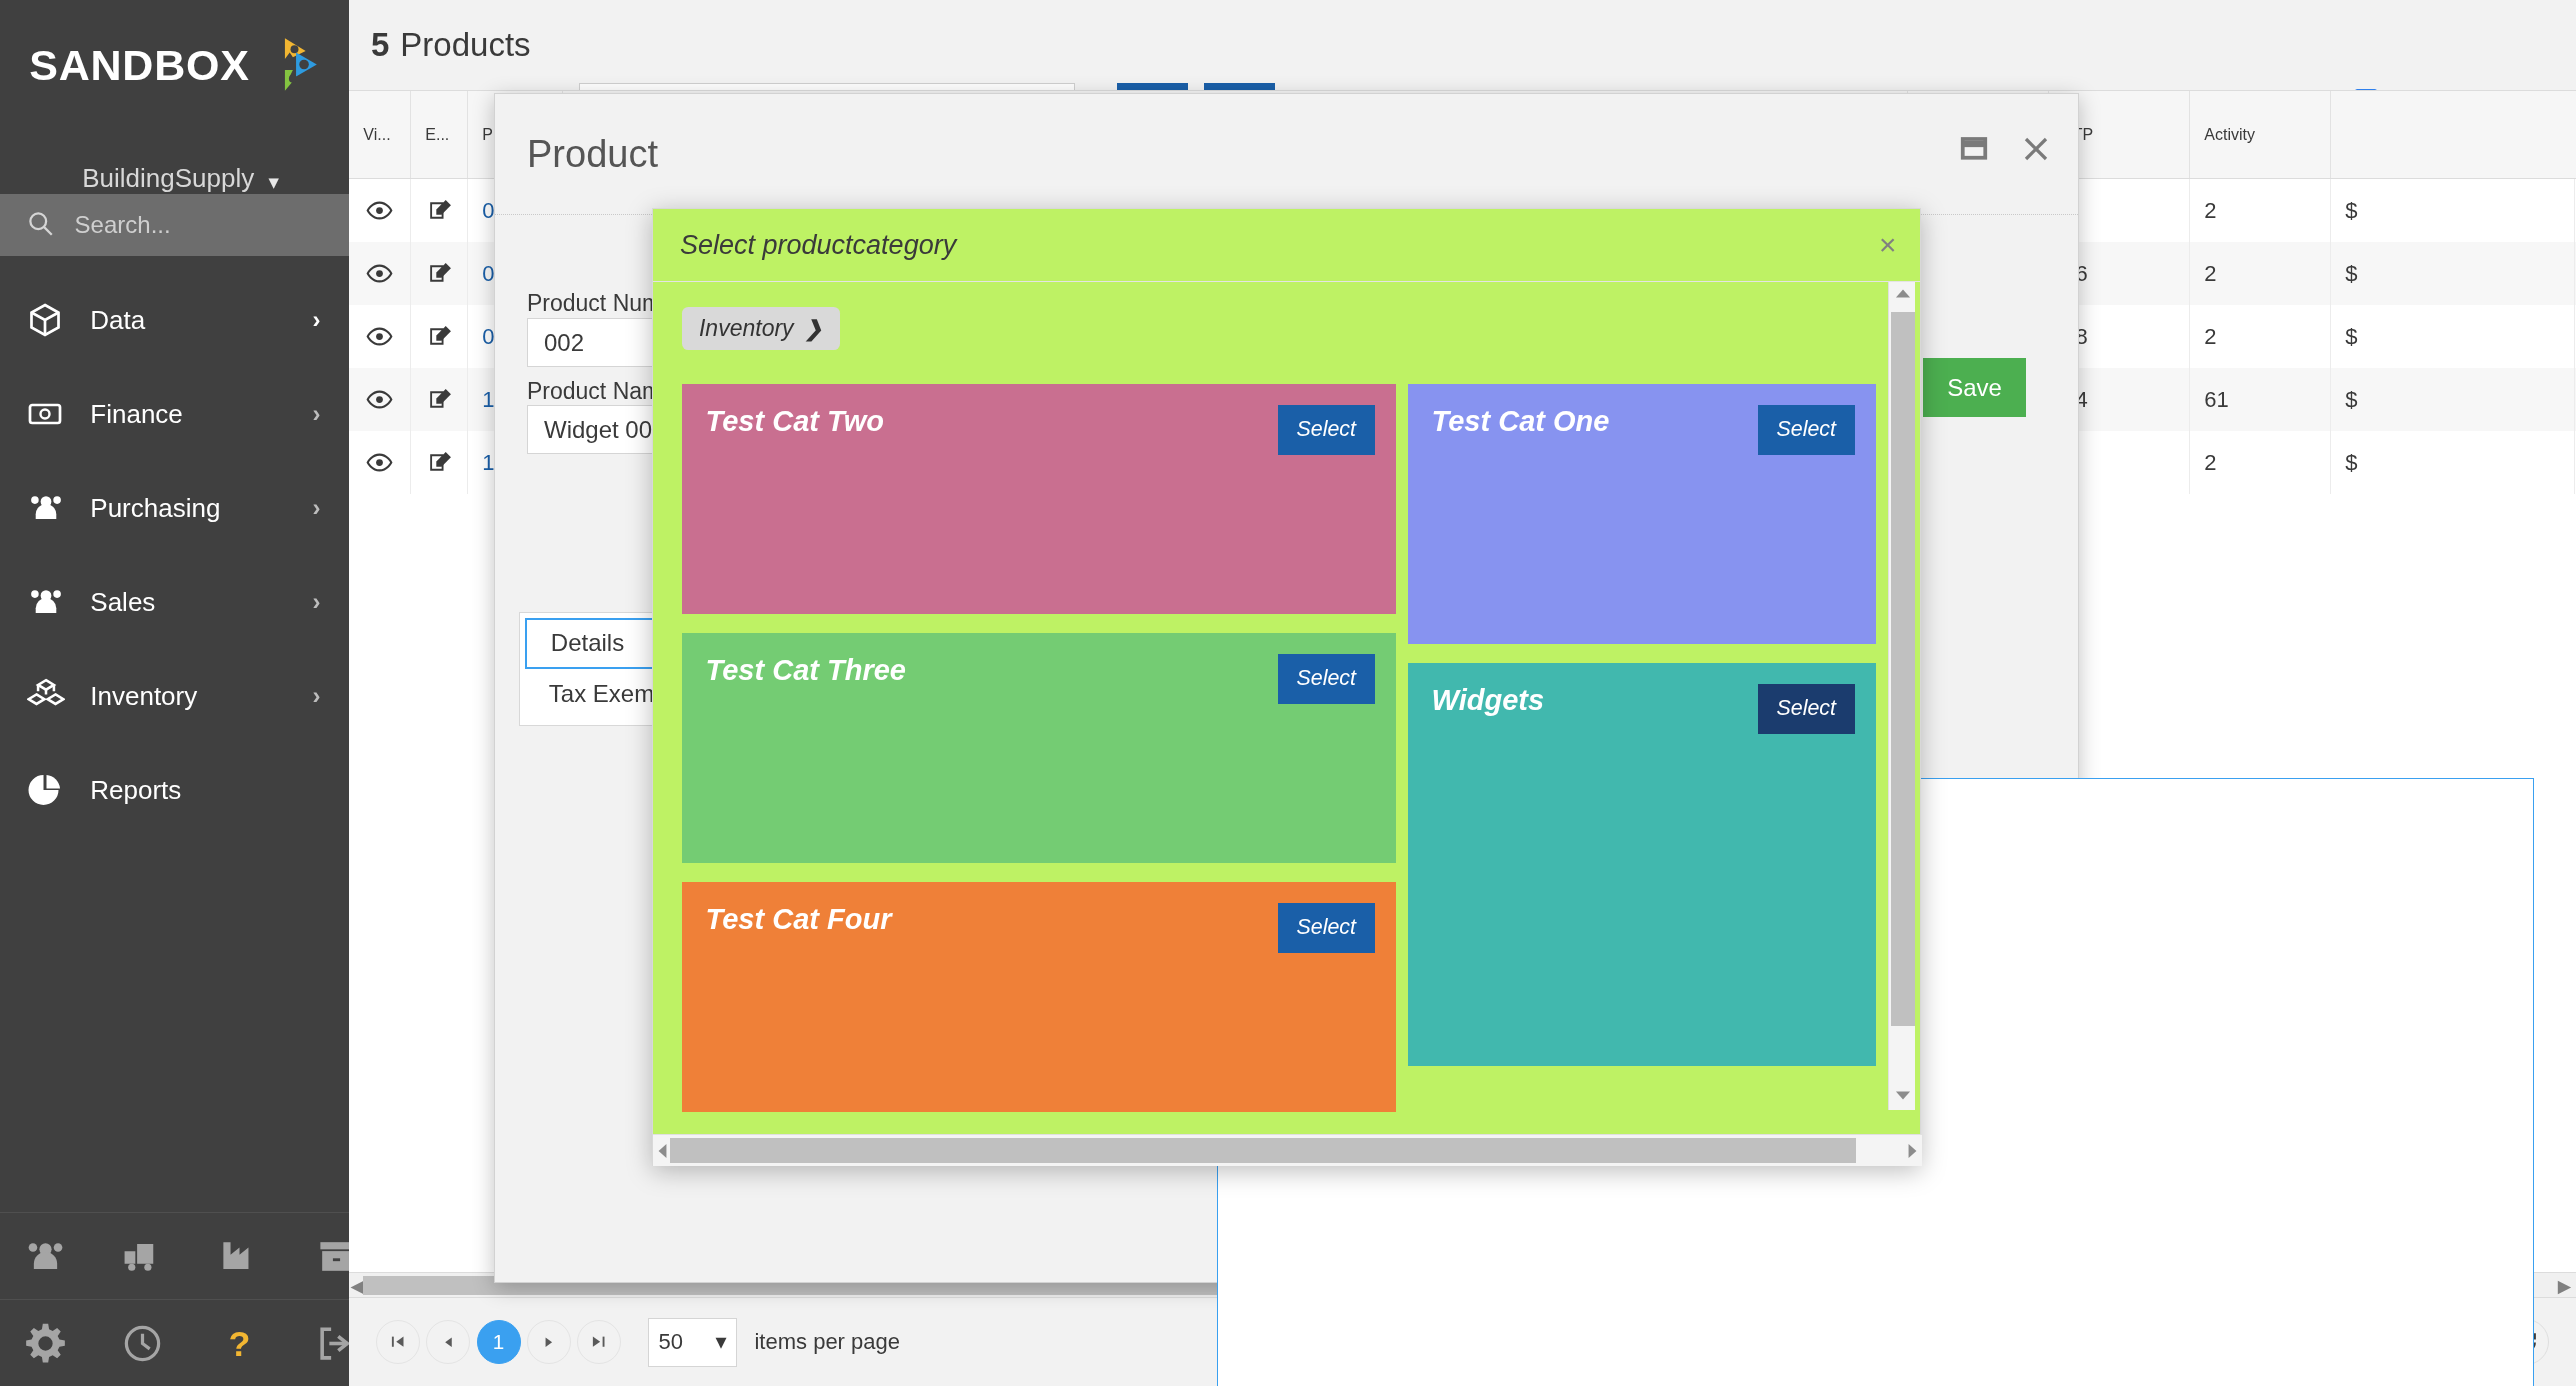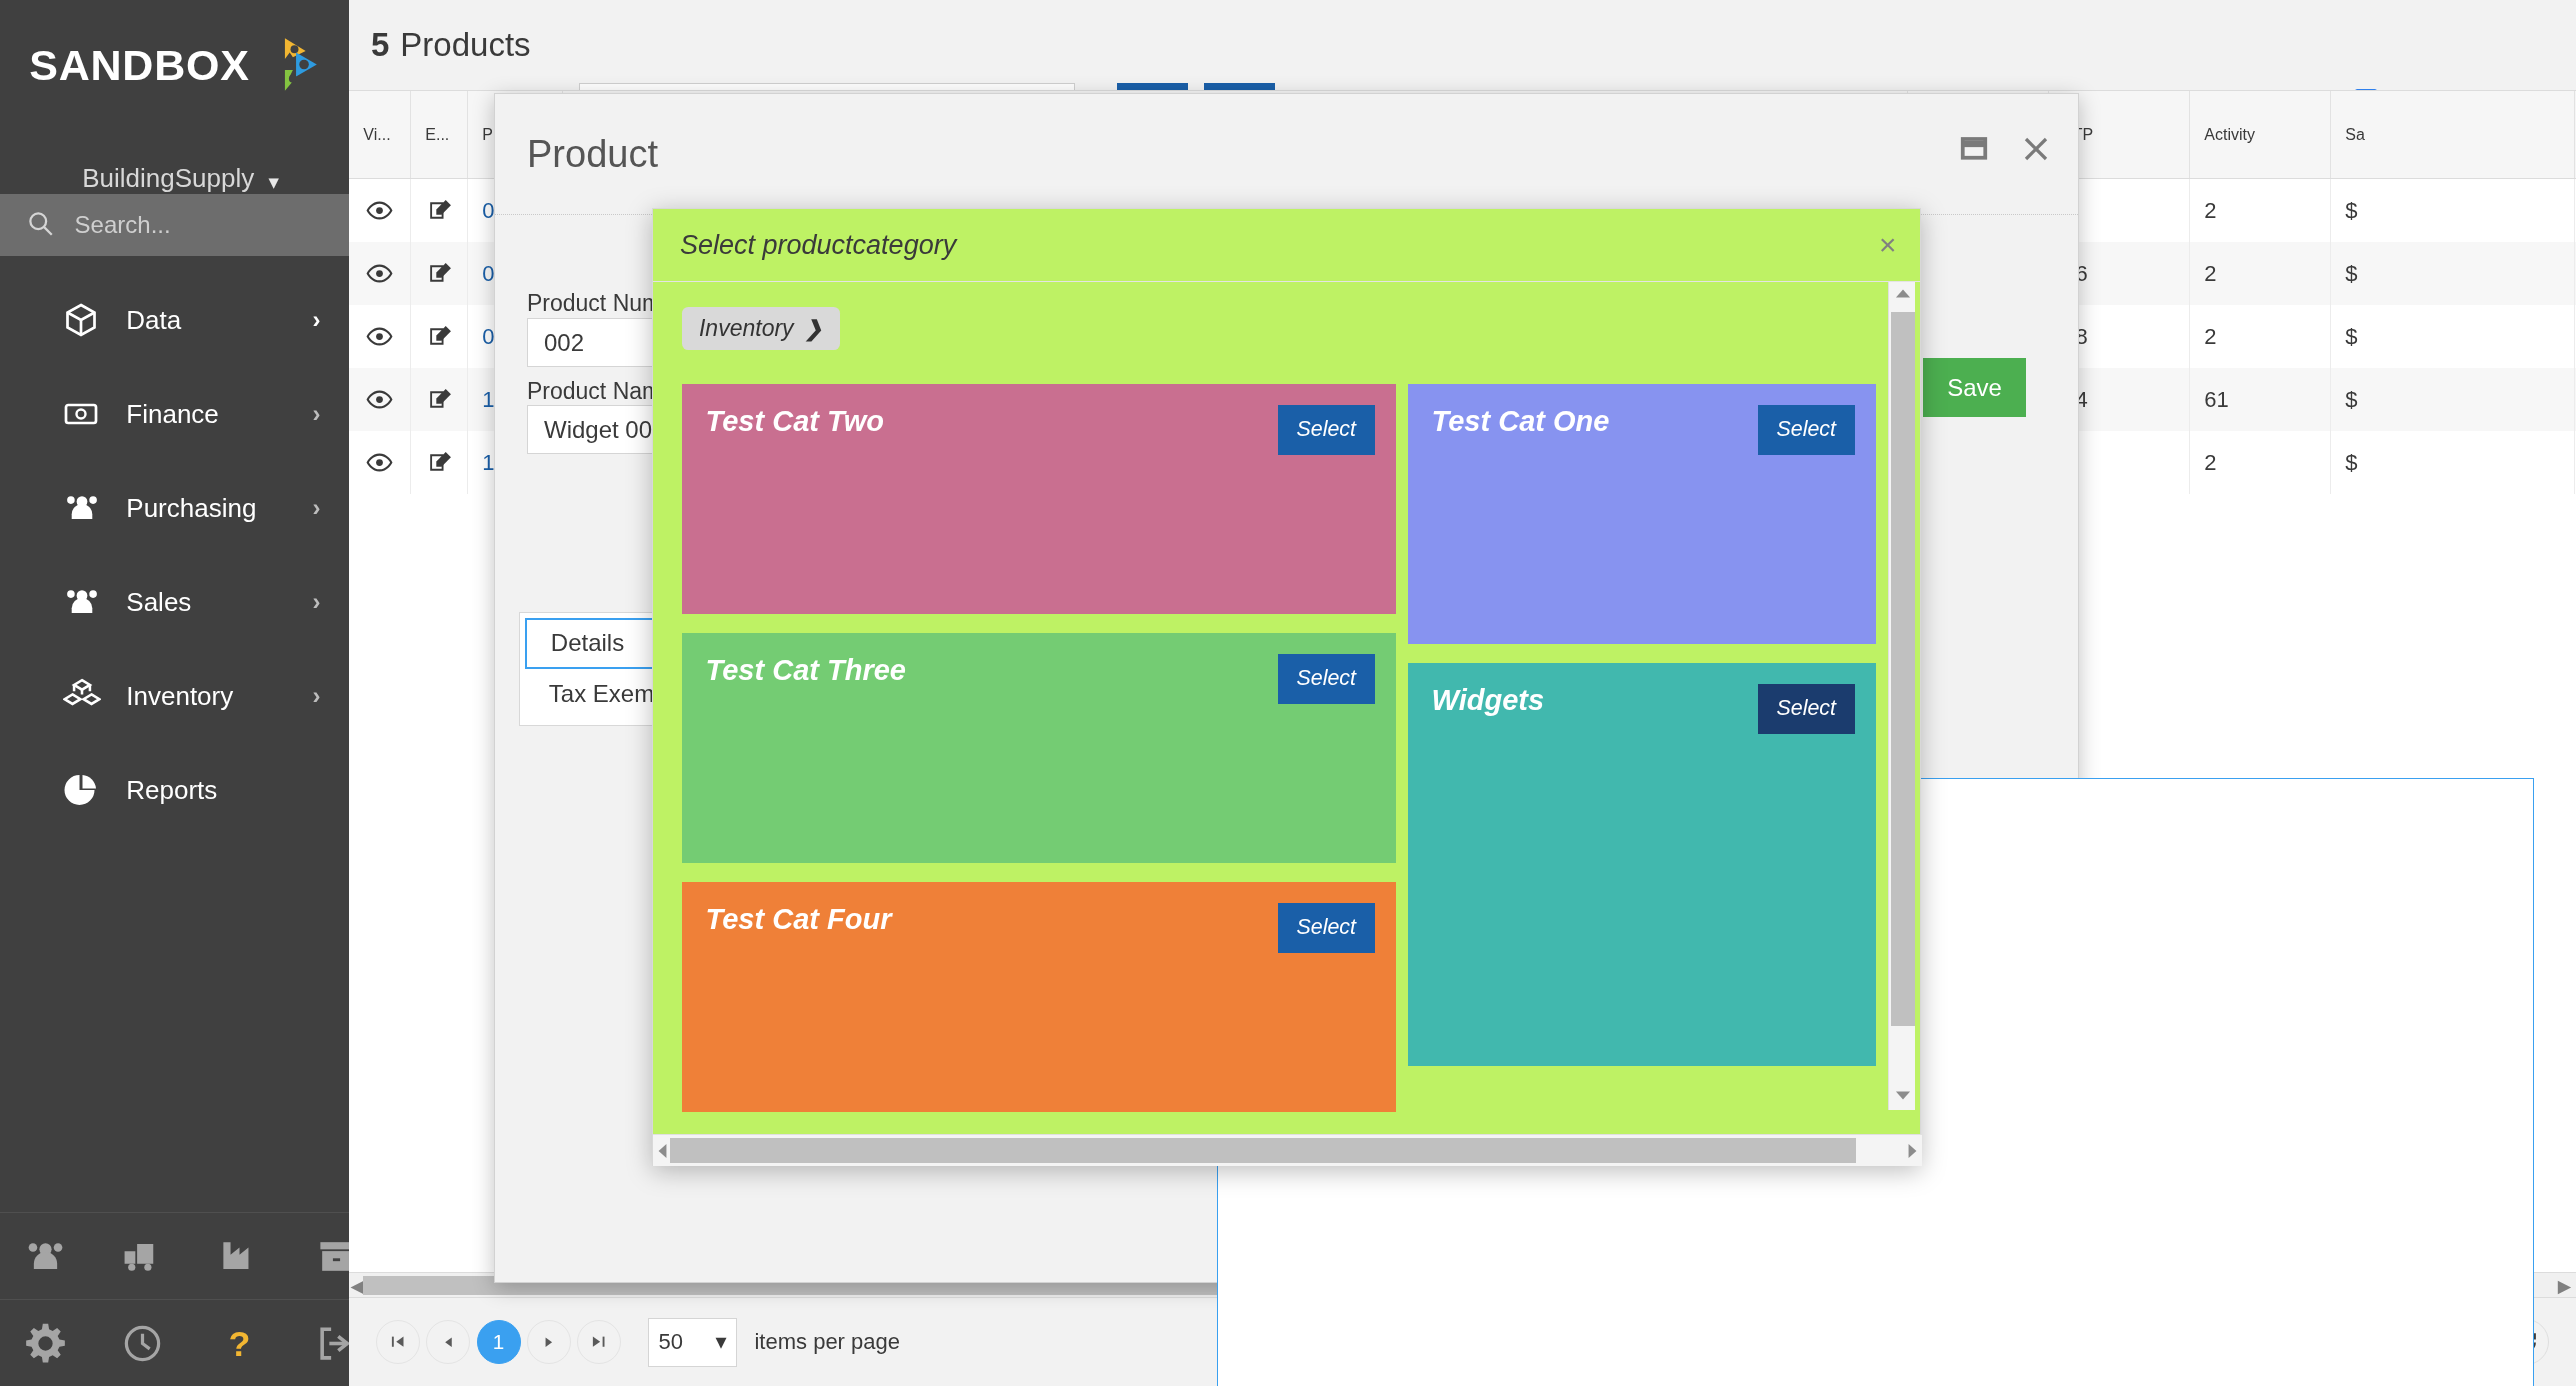--- a/index.html
+++ b/index.html
@@ -42,21 +42,21 @@
     gap: 20.6px;
   }
   .search-input {
     background: transparent; border: none; outline: none;
     color: #d5d5d5; font-size: 24px;
     font-family: "Liberation Sans", sans-serif;
     width: 238px;
   }
   .search-input::placeholder { color: #cfcfcf; }
 
-  .nav { padding-top: 17.4px; margin-left: 36px; }
+  .nav { padding-top: 17.4px; }
   .nav-item {
     height: 94px;
     display: flex; align-items: center;
     padding: 0 28.6px 0 27px;
     cursor: pointer;
   }
   .nav-icon { width: 49px; display:flex; align-items:center; }
   .nav-label { font-size: 26px; color: #ffffff; flex: 1; margin-left: 14.3px; }
   .nav-arrow { font-size: 24px; color: #bdbdbd; font-weight: bold; }
   .nav-item:first-child .nav-arrow { color: #ffffff; }
@@ -494,21 +494,20 @@
 
     <div class="grid">
       <div class="grid-head">
         <div class="th" style="width:62px">Vi...</div>
         <div class="th" style="width:57px">E...</div>
         <div class="th" style="width:95px">Pro</div>
         <div class="th" style="width:1345px"></div>
         <div class="th" style="width:141px">On Order</div>
         <div class="th" style="width:141px">ATP</div>
         <div class="th" style="width:141px">Activity</div>
-        <div class="th" style="width:244px">Sa</div>
       </div>
 
       <div class="grid-row">
         <div class="td icon-cell" style="width:62px">
           <svg width="27" height="27" viewBox="0 0 24 24" fill="#3a3a3a">
               <path d="M12 5 C5 5 1.5 12 1.5 12 S5 19 12 19 s10.5-7 10.5-7 S19 5 12 5 Z" fill="none" stroke="#3a3a3a" stroke-width="1.8"></path>
               <circle cx="12" cy="12" r="3"></circle>
             </svg>
         </div>
         <div class="td icon-cell" style="width:57px">

